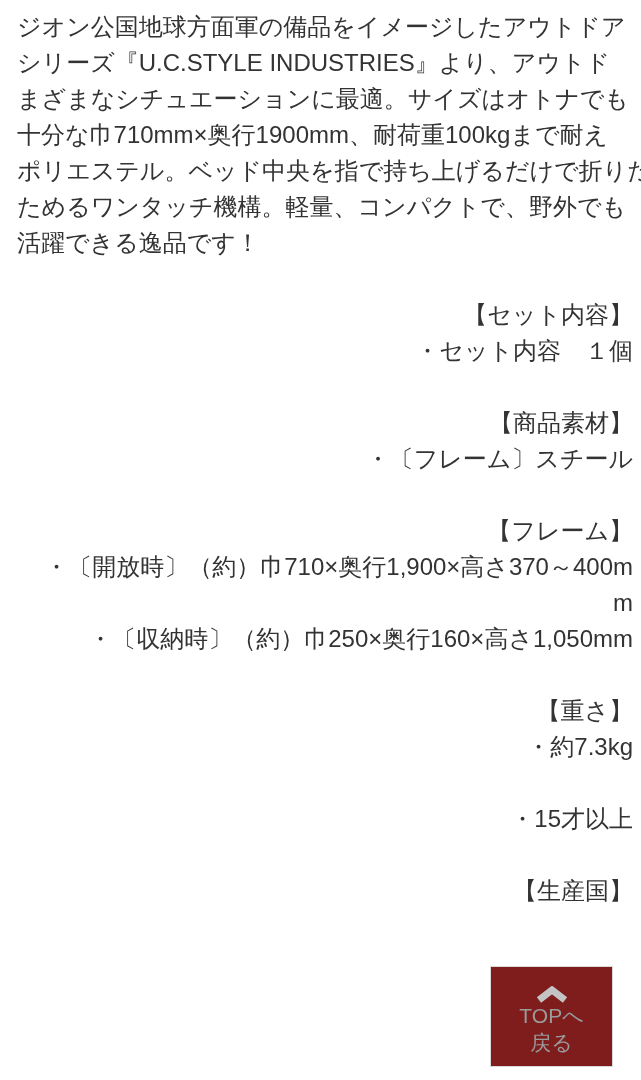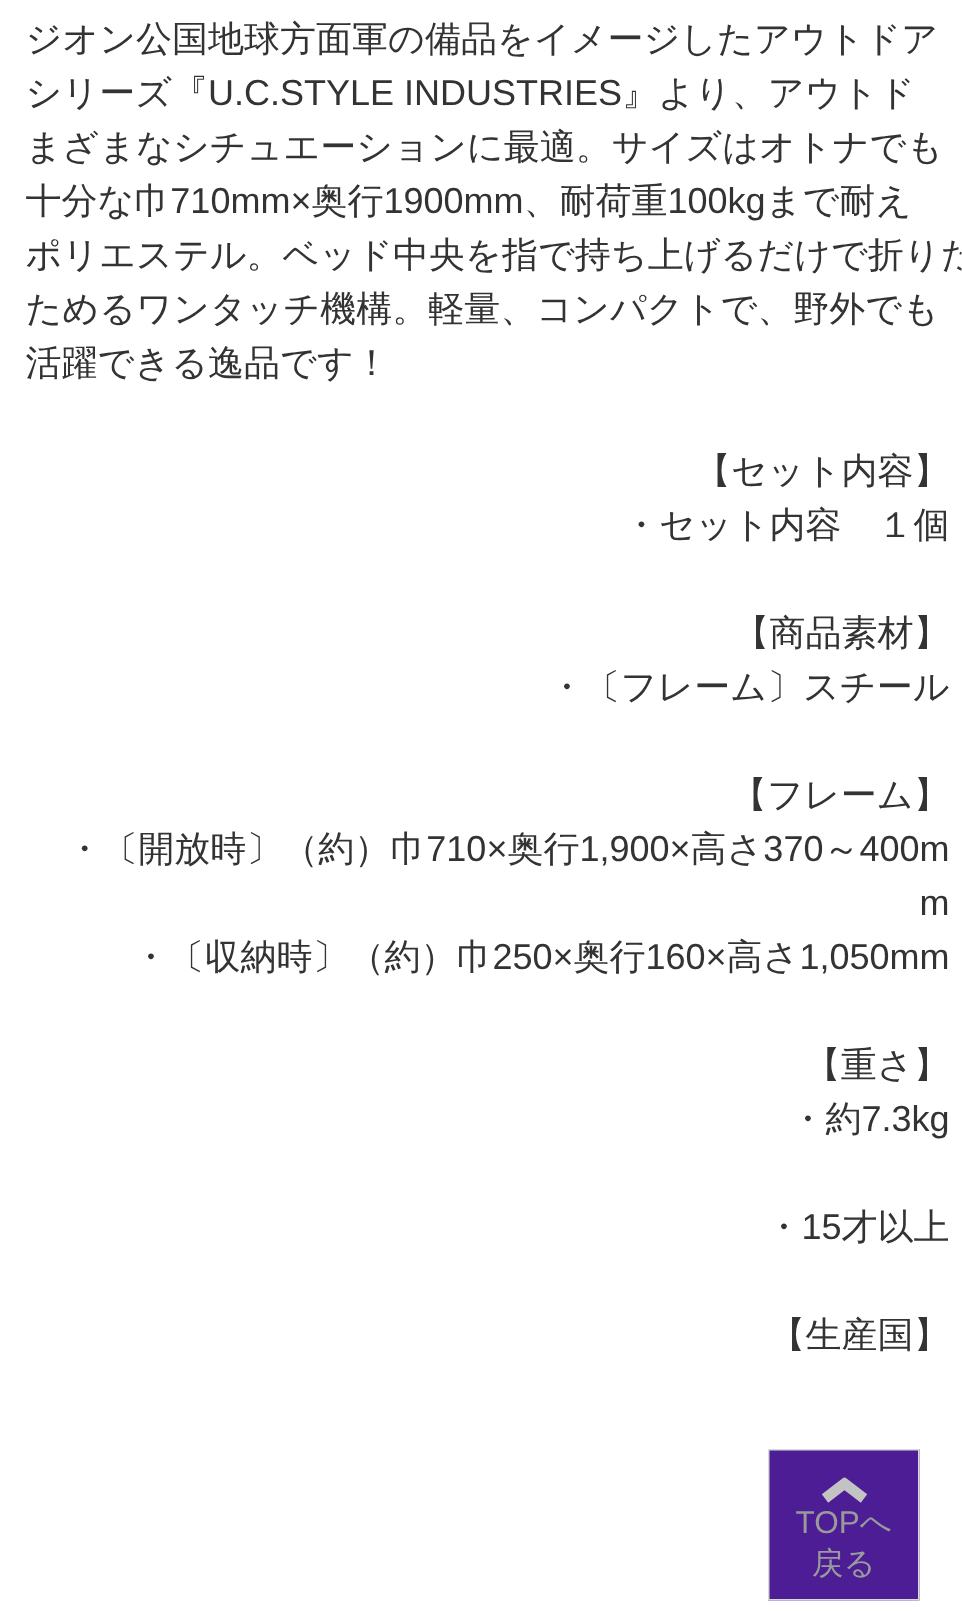--- a/index.html
+++ b/index.html
@@ -26,24 +26,24 @@
     overflow: visible;
   }
   .section {
     margin-top: 36px;
     text-align: right;
   }
   .back-to-top {
     position: absolute;
     top: 966px;
     right: 28px;
-    width: 101px;
+    width: 123px;
     height: 101px;
     box-sizing: border-box;
-    background: #4c1d95;
+    background: #7f1d1d;
     border: 1px solid #d9d9d9;
     display: flex;
     flex-direction: column;
     align-items: center;
     justify-content: flex-start;
     padding-top: 11px;
     cursor: pointer;
   }
   .back-to-top .chevron {
     display: block;

